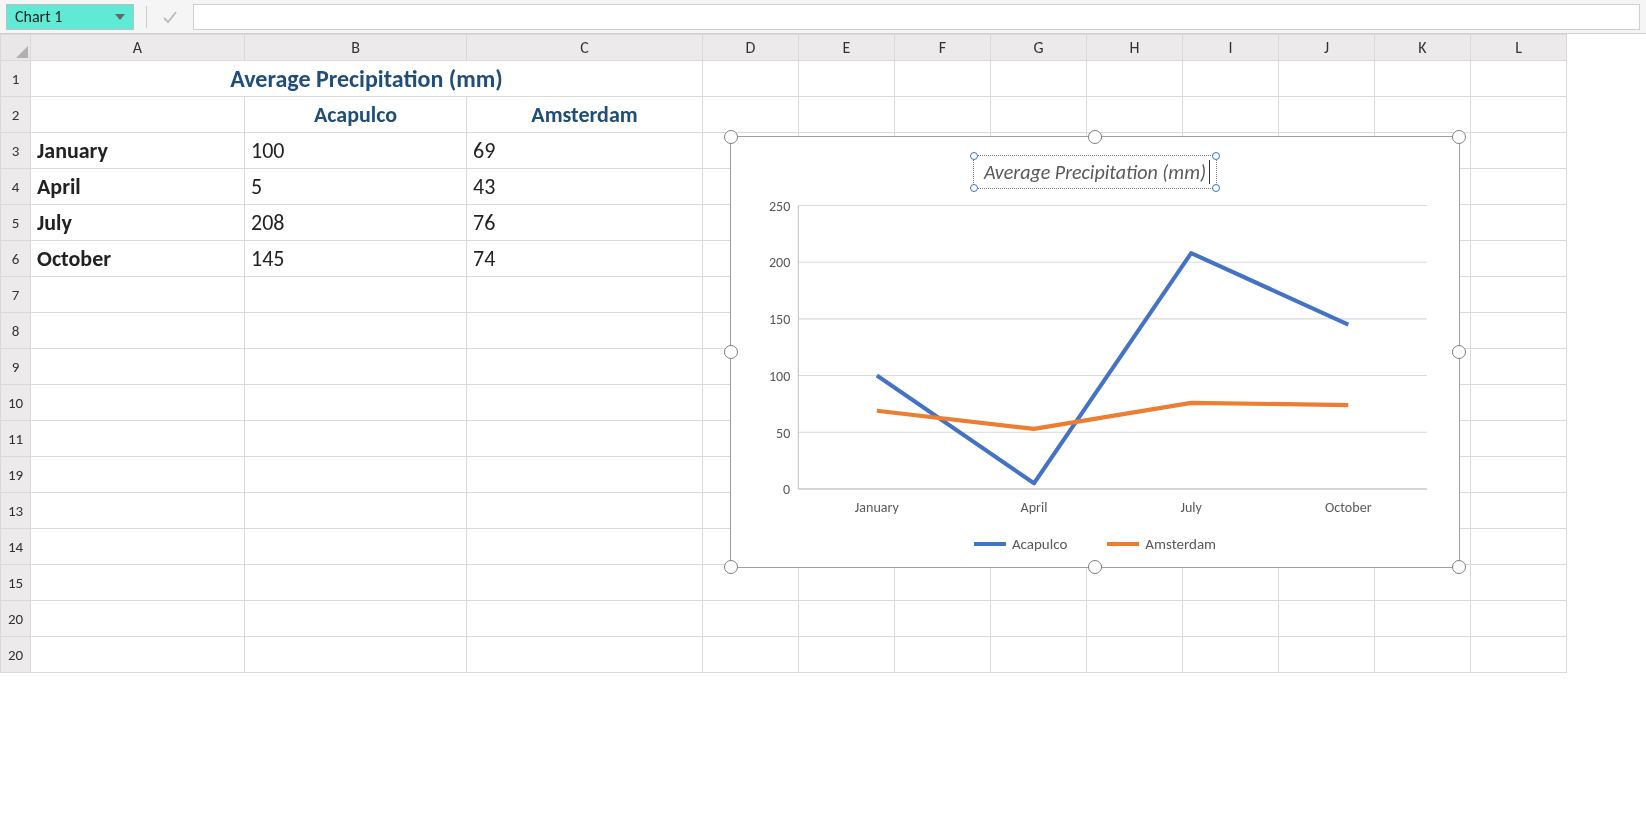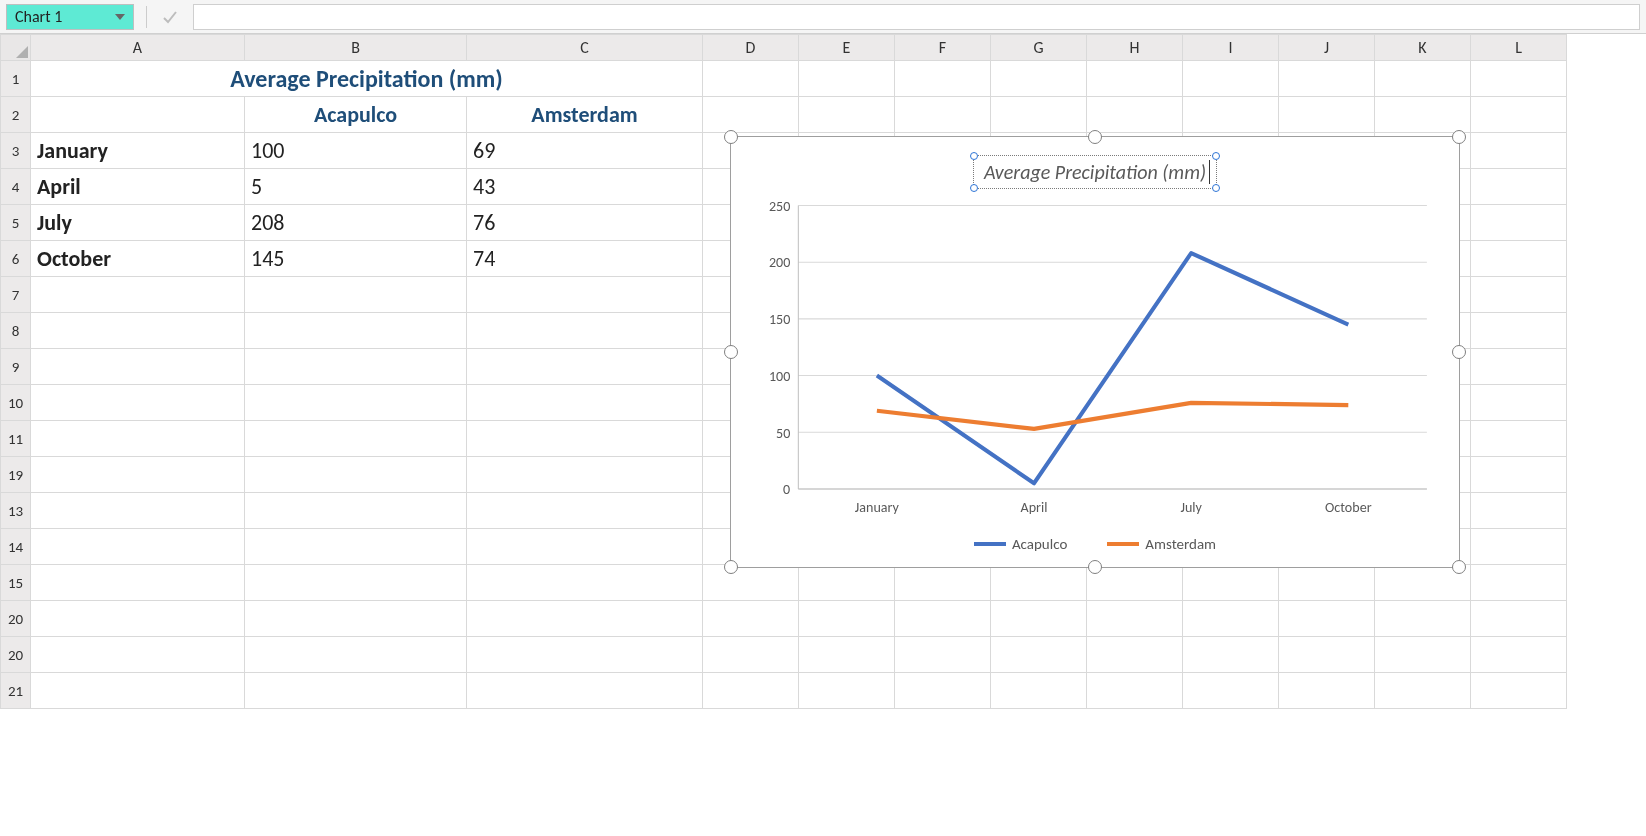--- a/index.html
+++ b/index.html
@@ -515,35 +515,20 @@
           <td></td>
           <td></td>
           <td></td>
           <td></td>
           <td></td>
           <td></td>
           <td></td>
         </tr>
     <tr>
           <th class="rowhdr">20</th>
-          <td></td>
-          <td></td>
-          <td></td>
-          <td></td>
-          <td></td>
-          <td></td>
-          <td></td>
-          <td></td>
-          <td></td>
-          <td></td>
-          <td></td>
-          <td></td>
-        </tr>
-    <tr>
-          <th class="rowhdr">21</th>
           <td></td>
           <td></td>
           <td></td>
           <td></td>
           <td></td>
           <td></td>
           <td></td>
           <td></td>
           <td></td>
           <td></td>

